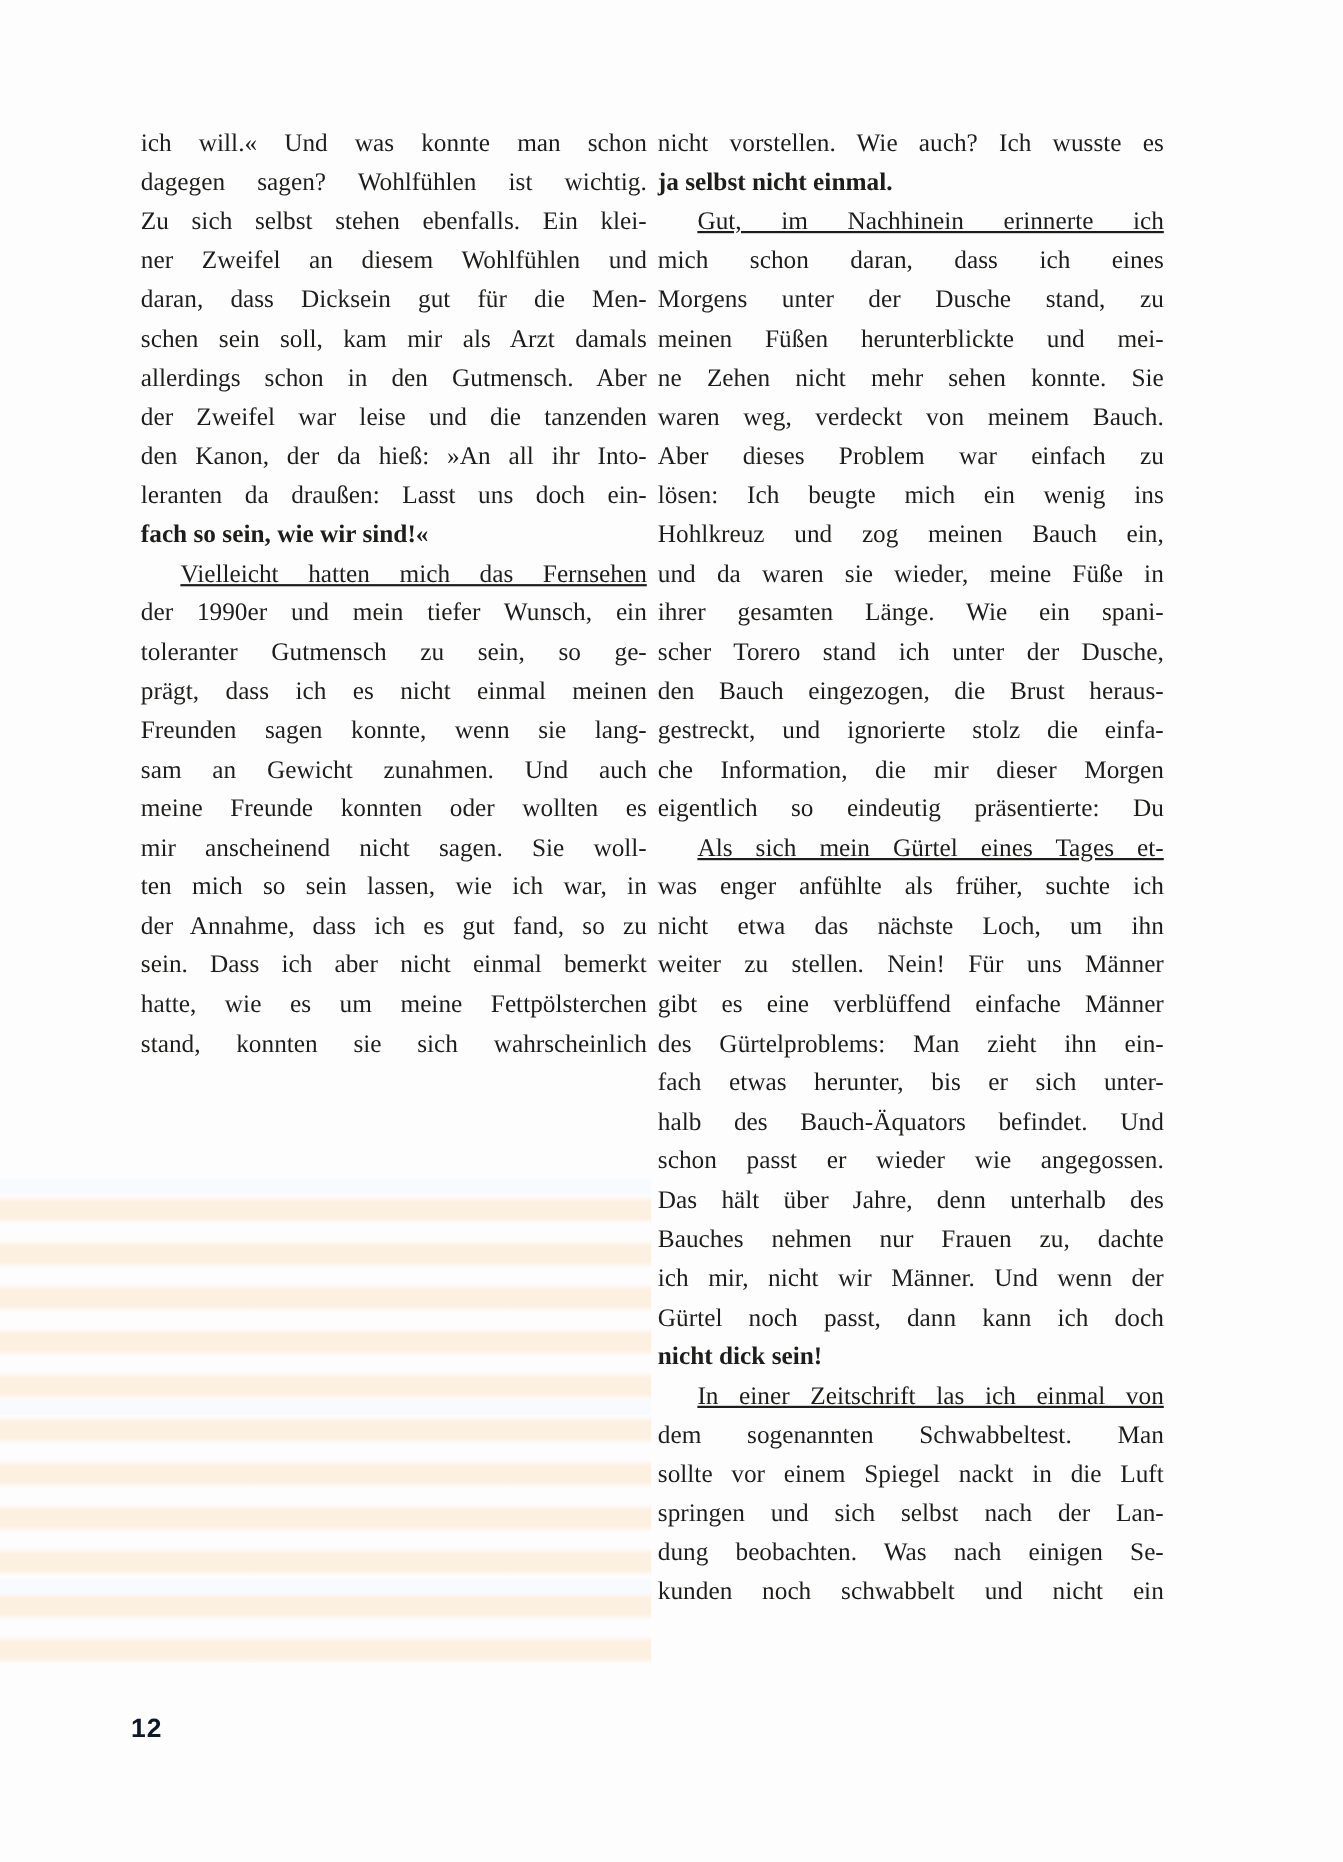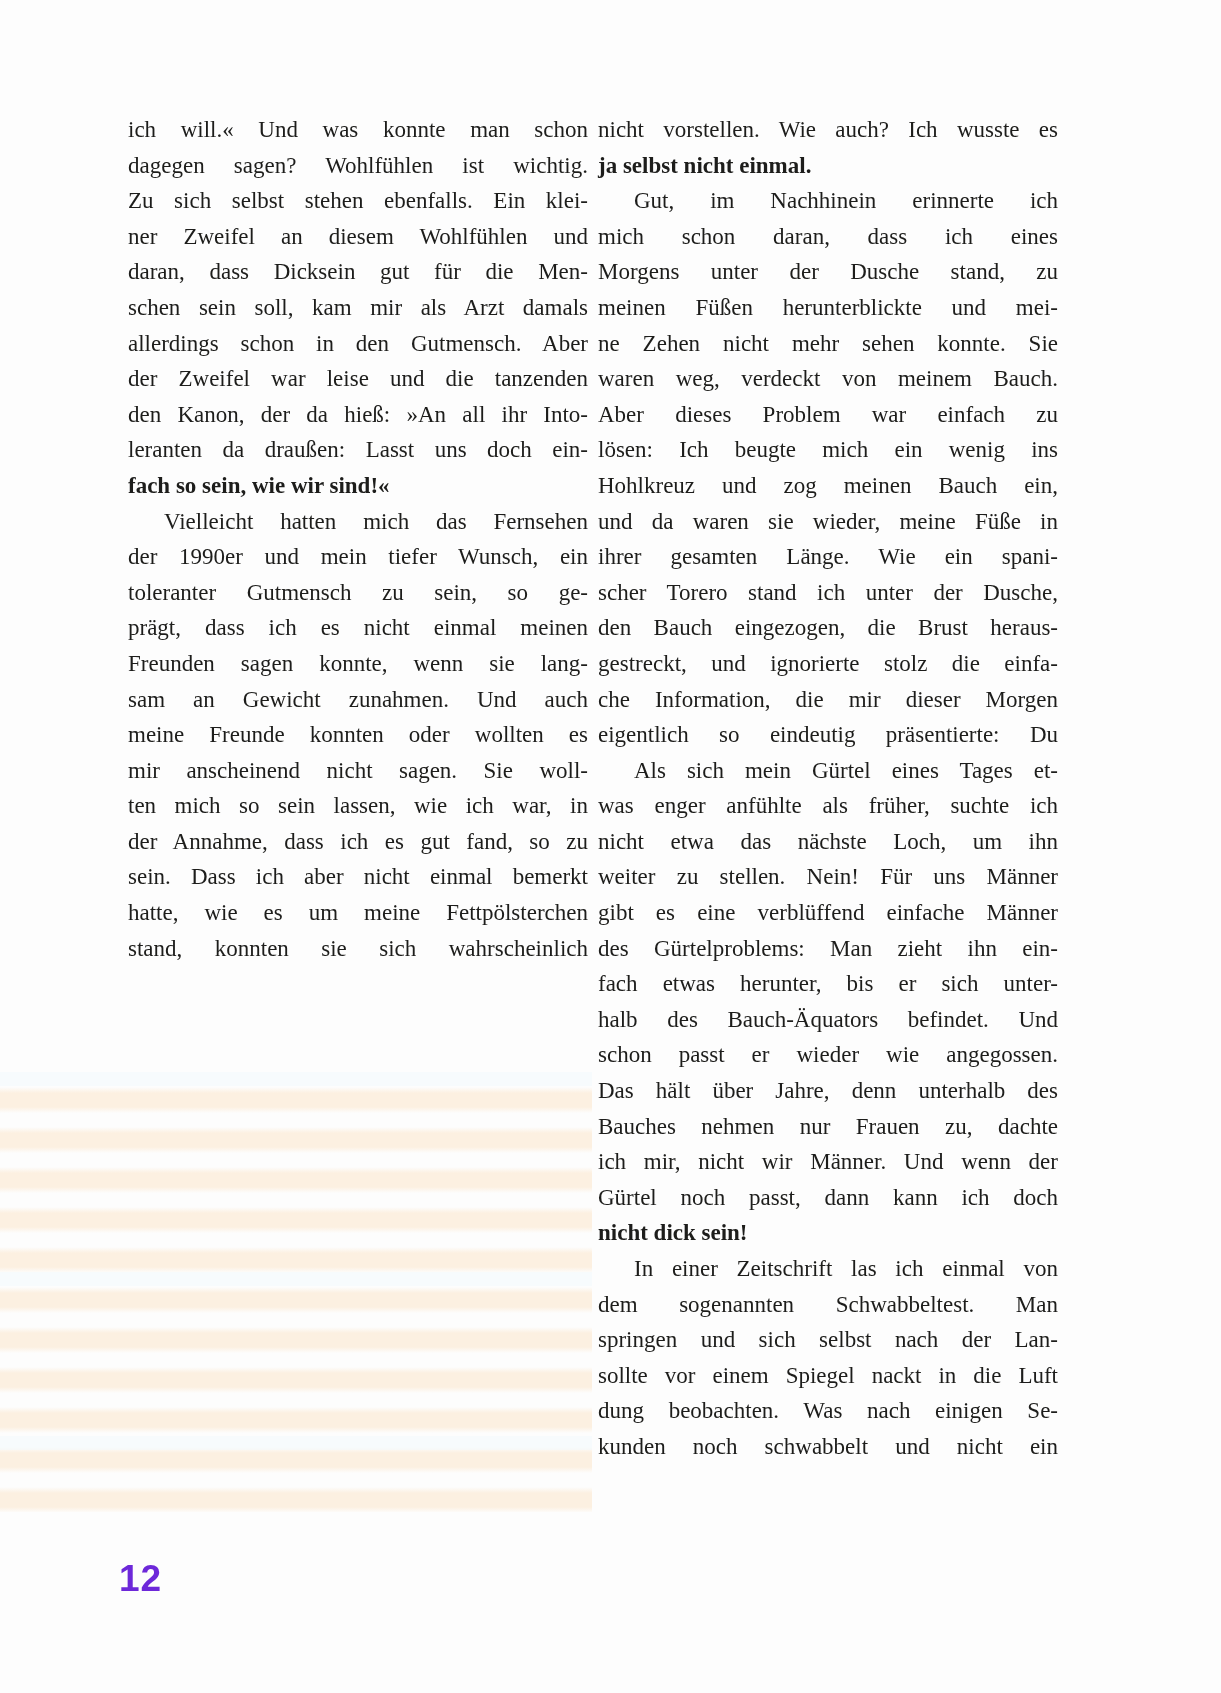--- a/index.html
+++ b/index.html
@@ -49,30 +49,30 @@
   }
   .col-left  { left: 128px; }
   .col-right { left: 598px; }
   .line {
     text-align: justify;
     text-align-last: justify;
     height: 35.6px;
     overflow: visible;
   }
   .line.para-end { text-align-last: left; font-weight: bold; }
-  .line.indent   { text-indent: 36px; }
+  .line.indent   { text-indent: 36px; text-decoration: underline; }
   .page-number {
     position: absolute;
     left: 119px;
     top: 1558px;
     font-family: "Liberation Sans", sans-serif;
     font-weight: 700;
-    font-size: 37px;
+    font-size: 24px;
     letter-spacing: 1px;
-    color: #6d28d9;
+    color: #0f172a;
   }
 </style>
 </head>
 <body>
 
 <div class="page">
 
   <div class="scan-stripes"></div>
   <div class="stripe-accent" style="top:1072px;"></div>
   <div class="stripe-accent" style="top:1272px;"></div>
@@ -133,21 +133,21 @@
       <div class="line">fach etwas herunter, bis er sich unter-</div>
       <div class="line">halb des Bauch-Äquators befindet. Und</div>
       <div class="line">schon passt er wieder wie angegossen.</div>
       <div class="line">Das hält über Jahre, denn unterhalb des</div>
       <div class="line">Bauches nehmen nur Frauen zu, dachte</div>
       <div class="line">ich mir, nicht wir Männer. Und wenn der</div>
       <div class="line">Gürtel noch passt, dann kann ich doch</div>
       <div class="line para-end">nicht dick sein!</div>
       <div class="line indent">In einer Zeitschrift las ich einmal von</div>
       <div class="line">dem sogenannten Schwabbeltest. Man</div>
+      <div class="line">sollte vor einem Spiegel nackt in die Luft</div>
       <div class="line">springen und sich selbst nach der Lan-</div>
-      <div class="line">sollte vor einem Spiegel nackt in die Luft</div>
       <div class="line">dung beobachten. Was nach einigen Se-</div>
       <div class="line">kunden noch schwabbelt und nicht ein</div>
     </div>
 
   <div class="page-number">12</div>
 
 </div>
 
 </body></html>

